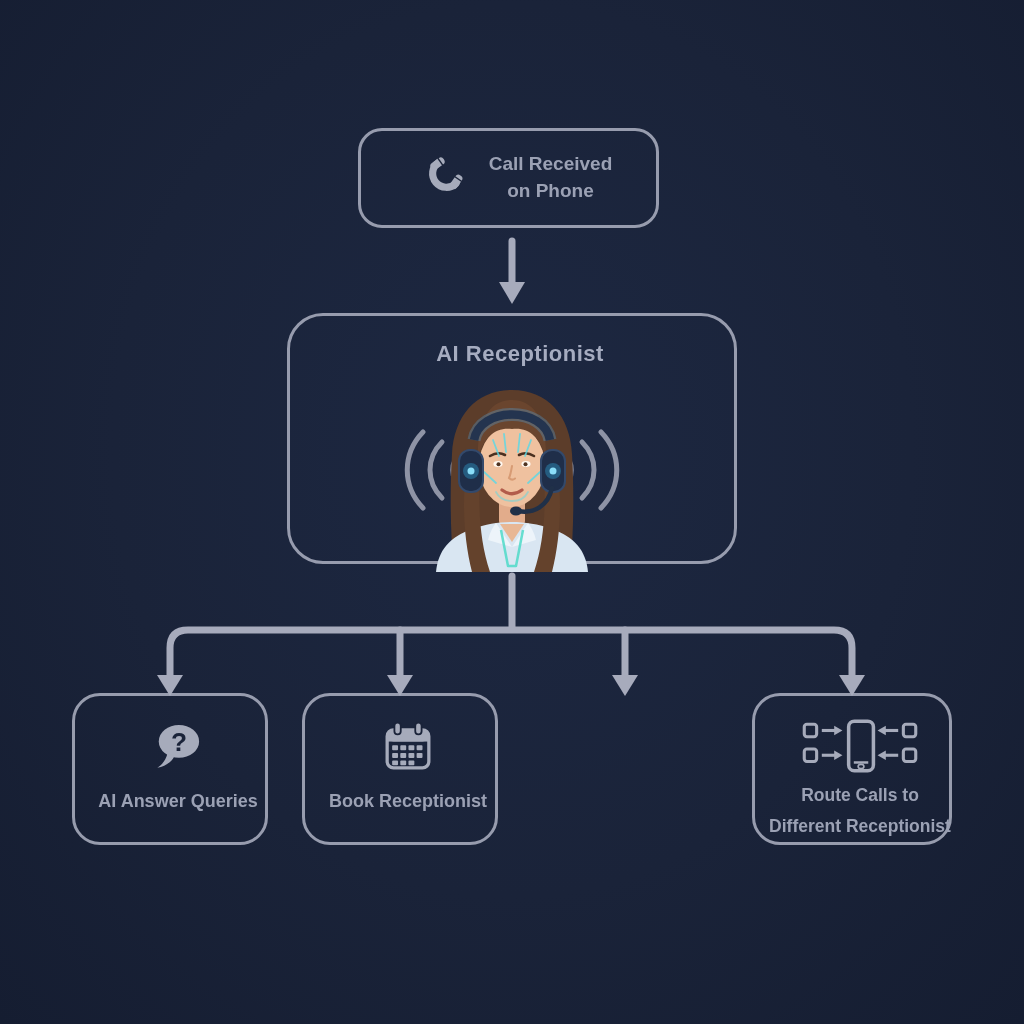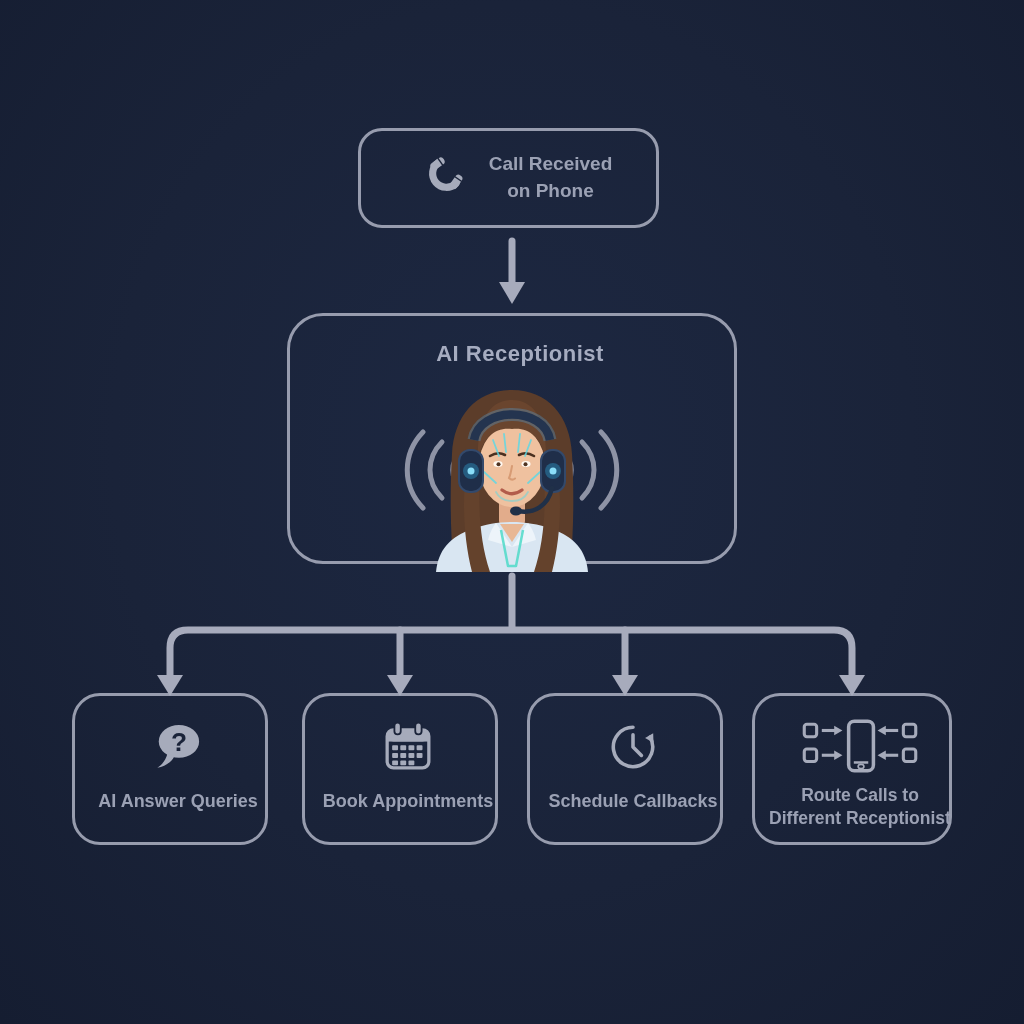--- a/index.html
+++ b/index.html
@@ -26,21 +26,21 @@
   .tree{position:absolute;left:140px;top:572px;width:744px;height:128px;}
   
   .child{top:693px;height:152px;border-radius:28px;display:flex;flex-direction:column;align-items:center;padding-top:16px;}
   .c1{left:72px;width:196px;}
   .c2{left:302px;width:196px;}
   .c3{left:527px;width:196px;}
   .c4{left:752px;width:200px;}
   .icon-wrap{height:70px;display:flex;align-items:center;justify-content:center;}
   .child-label{margin-top:9px;color:#9BA1B4;font-size:18px;font-weight:700;text-align:center;white-space:nowrap;display:flex;justify-content:center;width:100%;}
   .c4 .child-label{margin-top:2px;font-size:17.5px;line-height:1.0;}
-  .c4 .lines{margin-top:3px;display:flex;flex-direction:column;gap:3px;width:100%;}
+  .c4 .lines{margin-top:3px;display:flex;flex-direction:column;gap:11px;width:100%;}
 </style>
 </head>
 <body>
 
 <div class="stage">
 
   <div class="node top-box">
     <svg width="44" height="44" viewBox="0 0 80 80">
       <path d="M 31.7 11.5 A 25 25 0 1 0 63.7 49.7" fill="none" stroke="#A6ABBB" stroke-width="13" stroke-linecap="round"></path>
       <g transform="translate(30,14) rotate(-35)">
@@ -169,33 +169,23 @@
           <rect x="14.5" y="38.5" width="6.5" height="5.5" rx="1"></rect>
             <rect x="23.5" y="38.5" width="6.5" height="5.5" rx="1"></rect>
             <rect x="32.5" y="38.5" width="6.5" height="5.5" rx="1"></rect>
             <rect x="41.5" y="38.5" width="6.5" height="5.5" rx="1"></rect>
           <rect x="14.5" y="47" width="6.5" height="5" rx="1"></rect>
             <rect x="23.5" y="47" width="6.5" height="5" rx="1"></rect>
             <rect x="32.5" y="47" width="6.5" height="5" rx="1"></rect>
         </g>
       </svg>
     </div>
-    <div class="child-label">Book Appointments</div>
-  </div>
-
-  <div class="node child c3">
-    <div class="icon-wrap">
-      <svg width="60" height="60" viewBox="0 0 64 64">
-        <path d="M 32 11 A 21 21 0 1 0 50.2 21.5" stroke="#A6ABBB" stroke-width="3.8" fill="none" stroke-linecap="round"></path>
-        <polygon points="53.5,17.3 44.9,22.3 53.9,27.4" fill="#A6ABBB"></polygon>
-        <path d="M 32 19 V 32 L 41 41" stroke="#A6ABBB" stroke-width="3.8" fill="none" stroke-linecap="round" stroke-linejoin="round"></path>
-      </svg>
-    </div>
-    <div class="child-label">Schedule Callbacks</div>
-  </div>
+    <div class="child-label">Book Receptionist</div>
+  </div>
+
 
   <div class="node child c4">
     <div class="icon-wrap">
       <svg width="120" height="64" viewBox="0 0 116 62">
         <g stroke="#A6ABBB" fill="none">
           <rect x="47" y="6" width="24" height="48" rx="5.5" stroke-width="3.4"></rect>
           <path d="M 52 46 H 66" stroke-width="2.4"></path>
           <ellipse cx="59" cy="49.8" rx="2.8" ry="2" stroke-width="1.6"></ellipse>
           <rect x="4" y="9" width="12" height="12" rx="2.5" stroke-width="3"></rect>
           <rect x="4" y="33" width="12" height="12" rx="2.5" stroke-width="3"></rect>

